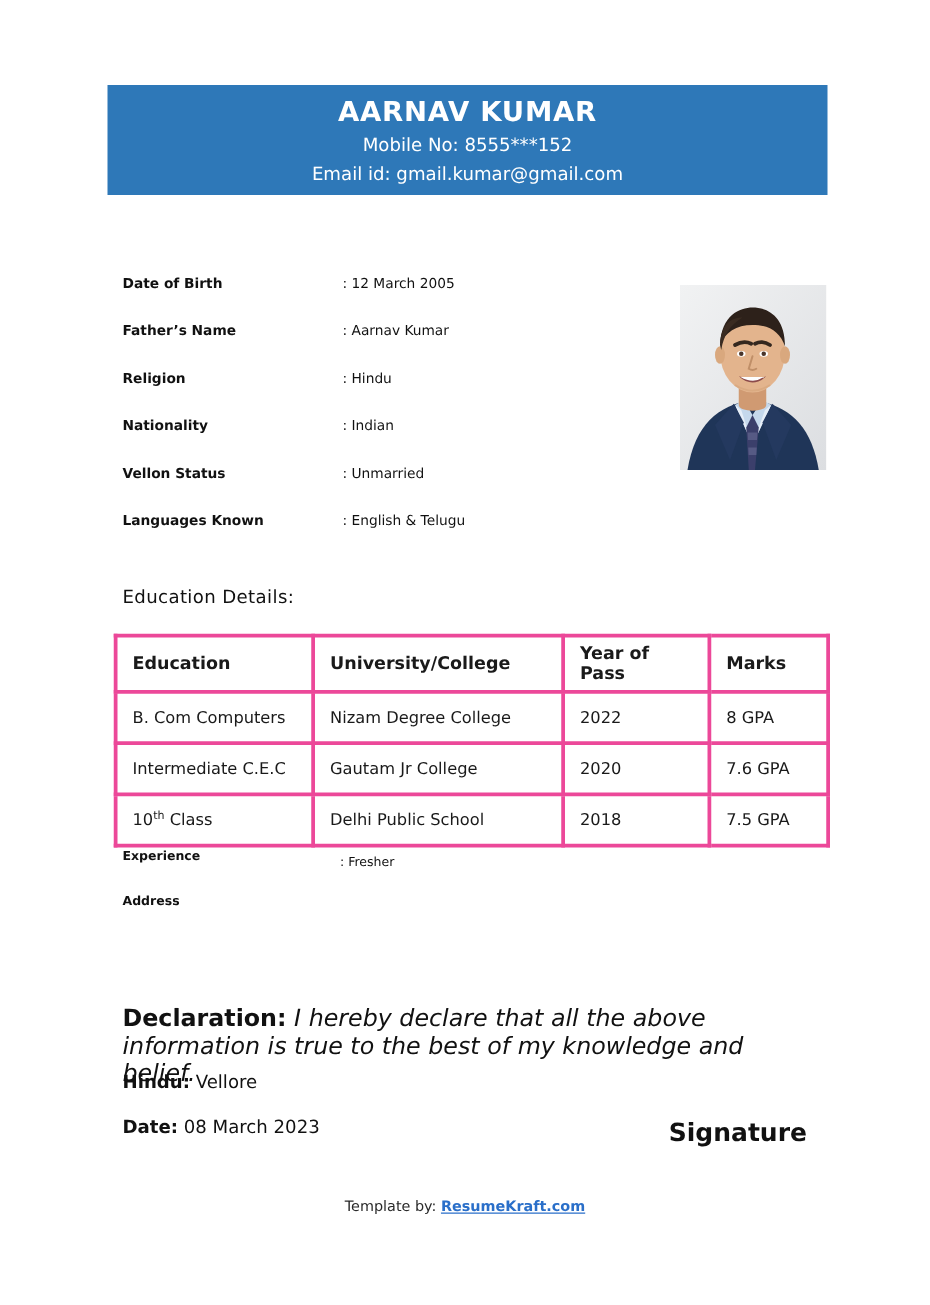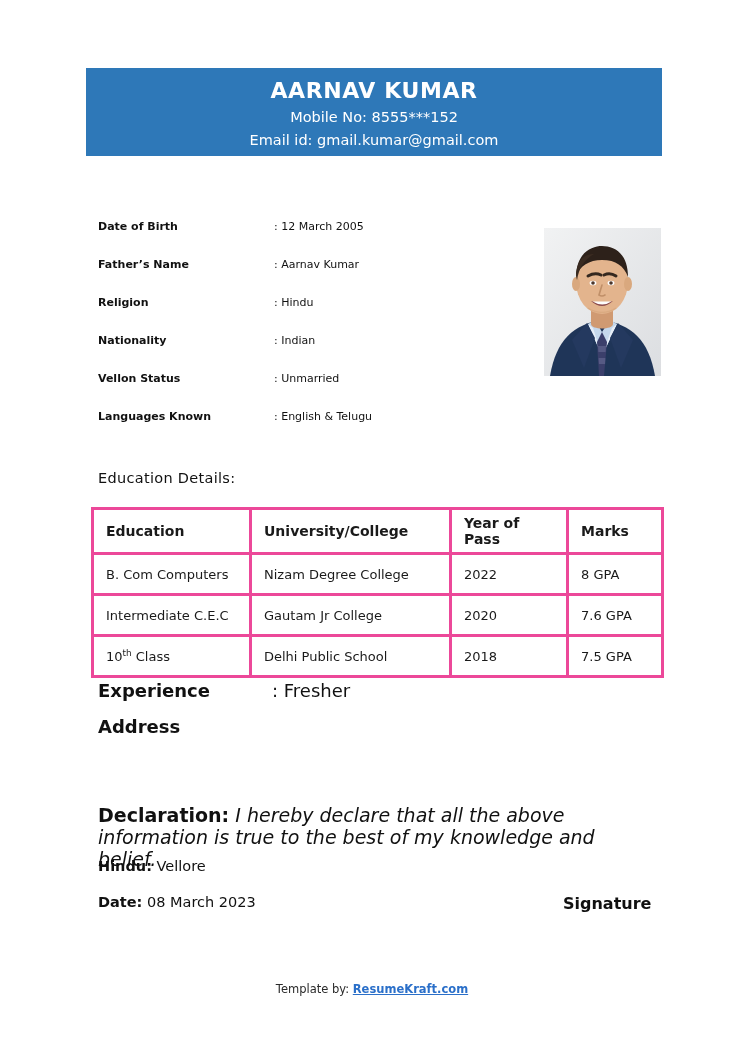--- a/index.html
+++ b/index.html
@@ -126,21 +126,21 @@
   table.edu col.c3 { width: 117px; }
   table.edu col.c4 { width: 95px; }
   sup { font-size: 0.68em; vertical-align: super; }
 
   
   .tail {
     position: absolute;
     left: 98px;
     top: 680px;
     width: 560px;
-    font-size: 18px;
+    font-size: 10px;
   }
   .tail-row {
     position: relative;
     min-height: 36px;
   }
   .tail-label {
     position: absolute;
     left: 0;
     top: 0;
     font-weight: bold;
@@ -175,36 +175,34 @@
   .date-row {
     position: absolute;
     left: 98px;
     top: 894px;
     font-size: 14.5px;
   }
   .sig-row {
     position: absolute;
     left: 535px;
     top: 894px;
-    font-size: 16px;
-    font-weight: bold;
-    margin-left: 28px;
+    font-size: 20px;
+    font-weight: bold;
   }
   .kv-bold { font-weight: bold; }
 
   
   .footer {
     position: absolute;
     left: 0;
     top: 958px;
     width: 744px;
     text-align: center;
     font-size: 11.5px;
     color: #2a2a2a;
-    margin-top: 24px;
   }
   .footer a {
     color: #2a6fc9;
     font-weight: bold;
     text-decoration: underline;
   }
 </style>
 </head>
 <body>
 

